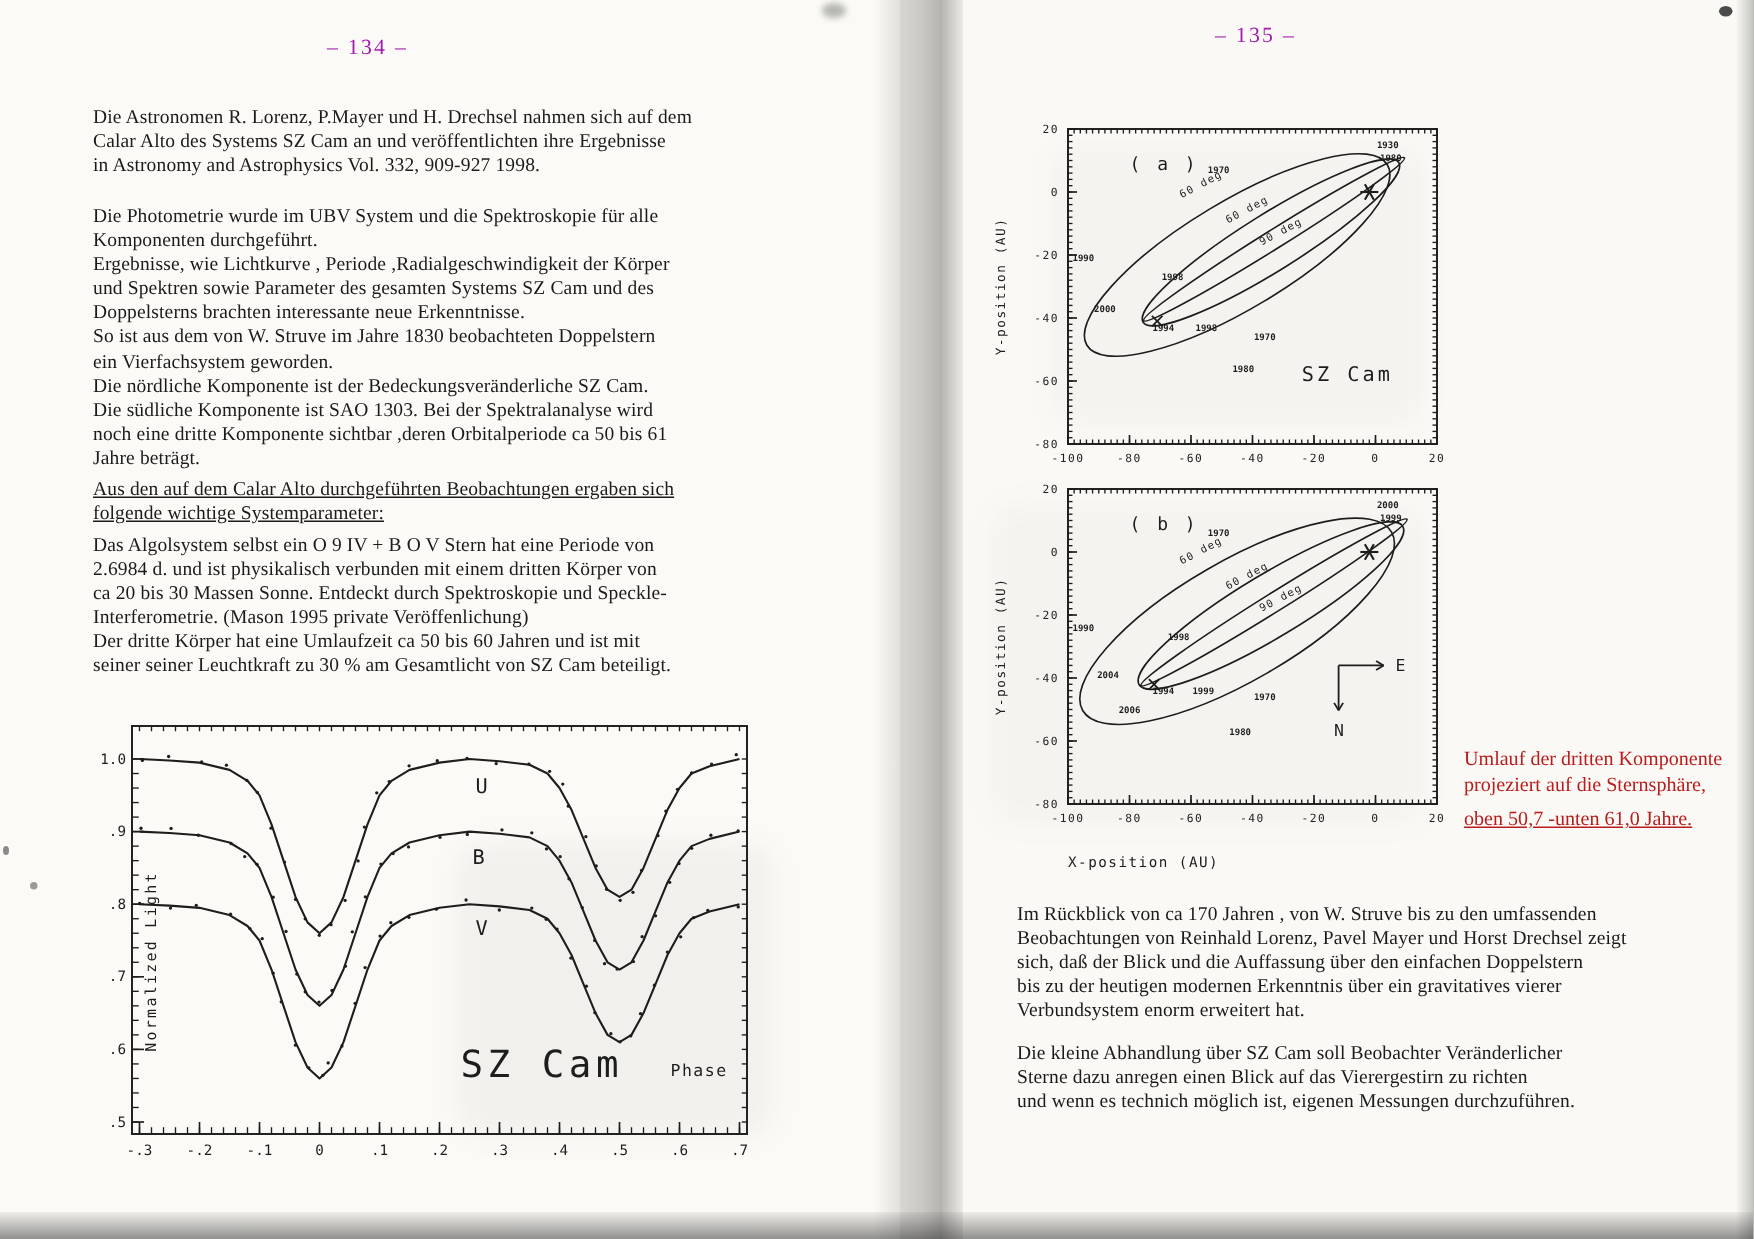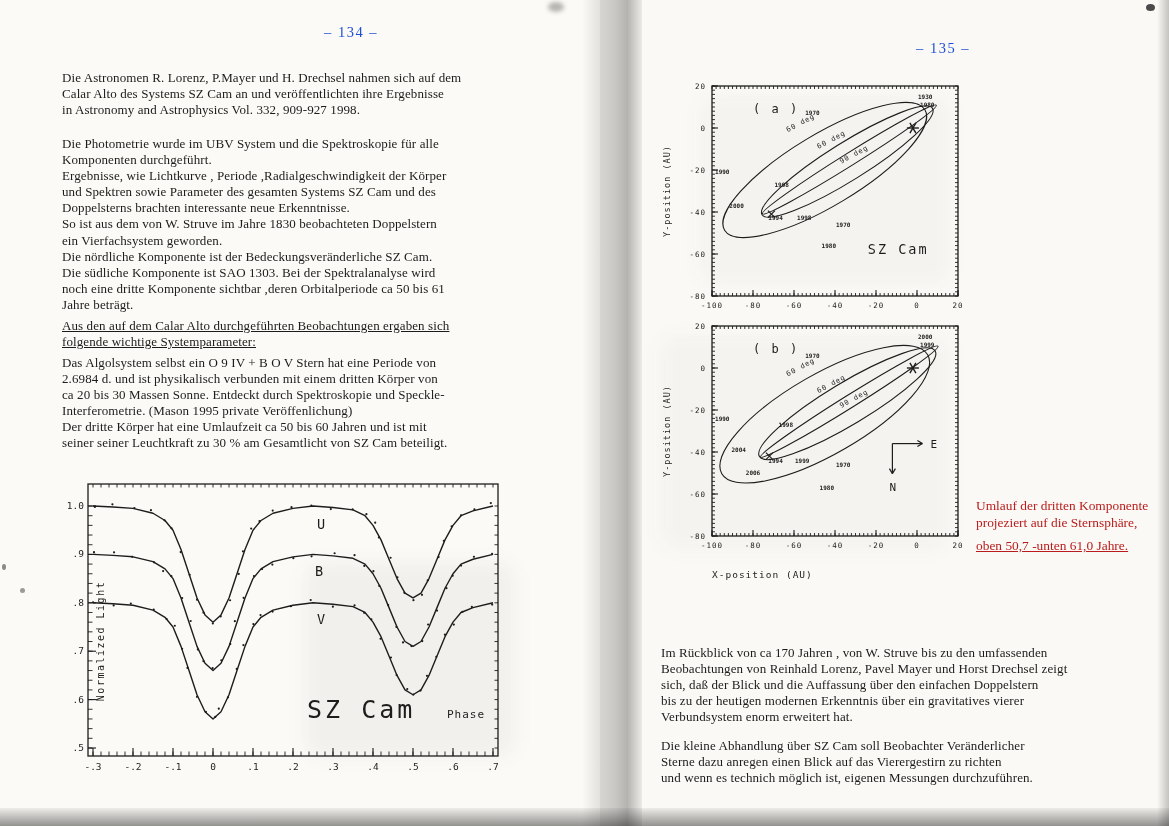--- a/index.html
+++ b/index.html
@@ -8,28 +8,28 @@
   .page{position:absolute;top:0;height:826px;background:#fbfaf6;}
   .page-left{left:0;width:600px;}
   .page-right{left:628px;width:541px;background:#faf9f5;}
   .gutter{position:absolute;top:0;left:582px;width:60px;height:826px;
         background:linear-gradient(90deg,rgba(0,0,0,0) 0%,rgba(0,0,0,0.10) 30%,
         rgba(0,0,0,0.16) 55%,rgba(0,0,0,0.26) 78%,rgba(0,0,0,0.06) 100%);}
   .edge-bottom{position:absolute;left:0;top:808px;width:1169px;height:18px;
         background:linear-gradient(180deg,rgba(0,0,0,0.05),rgba(0,0,0,0.42));}
   .edge-right{position:absolute;top:0;left:1157px;width:12px;height:826px;
         background:linear-gradient(90deg,rgba(0,0,0,0),rgba(0,0,0,0.22));}
-  .pageno{position:absolute;font-size:14.5px;letter-spacing:1.5px;color:#1d4ed8;text-align:right;width:160px;}
+  .pageno{position:absolute;font-size:14.5px;letter-spacing:1.5px;color:#a21caf;text-align:left;width:160px;}
   .pageno-left{left:218px;top:24px;}
-  .pageno-right{left:810px;top:40px;}
+  .pageno-right{left:810px;top:16px;}
   .para{position:absolute;white-space:pre-line;font-size:13px;line-height:16.1px;
         color:#1b1b1b;letter-spacing:0.1px;}
   .lp{left:62px;width:478px;}
   #lp1{top:70px;} #lp2{top:136px;} #lp3{top:318px;text-decoration:underline;} #lp4{top:355px;}
-  .rp{left:661px;width:462px;margin-top:44px;}
+  .rp{left:678px;width:462px;}
   #rp1{top:601px;} #rp2{top:694px;}
   .caption{position:absolute;left:976px;width:192px;white-space:pre-line;
         font-size:13.4px;line-height:17px;color:#b91c1c;}
   #cap1{top:497px;} #cap2{top:537px;text-decoration:underline;}
   svg{position:absolute;overflow:visible;}
   #lc{left:68px;top:476px;}
   #orbA{left:650px;top:72px;}
   #orbB{left:650px;top:316px;}
   .smudge{position:absolute;background:rgba(60,60,60,0.05);filter:blur(9px);border-radius:18px;}
   .speck{position:absolute;border-radius:50%;}

